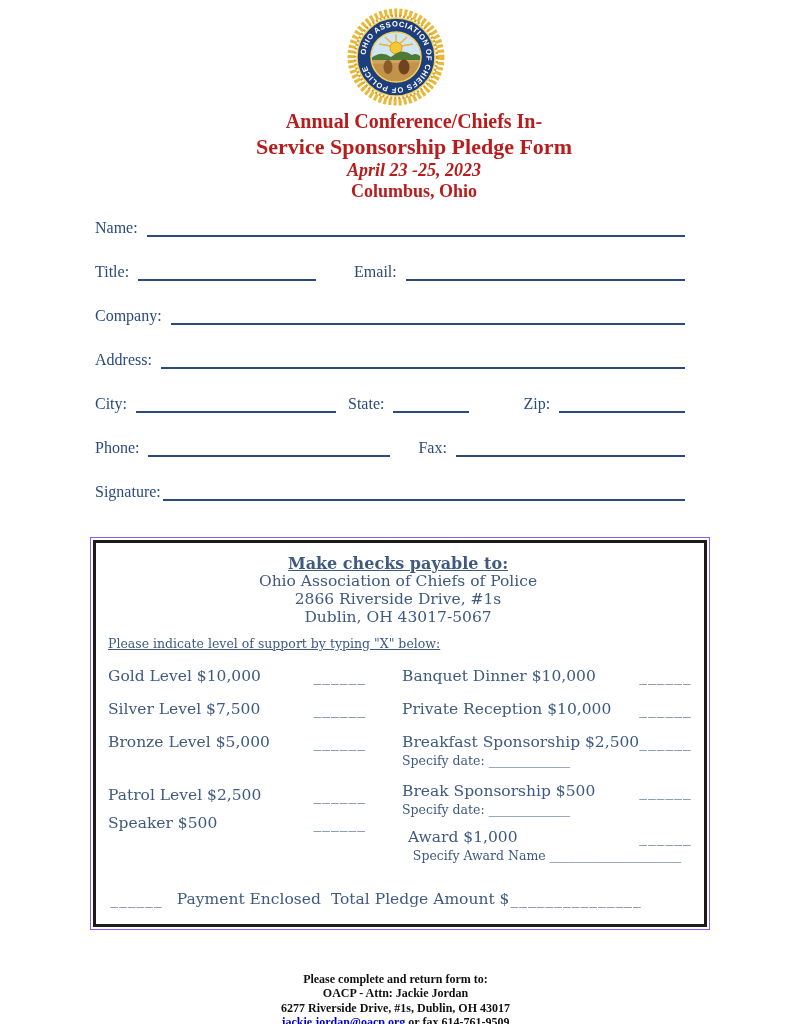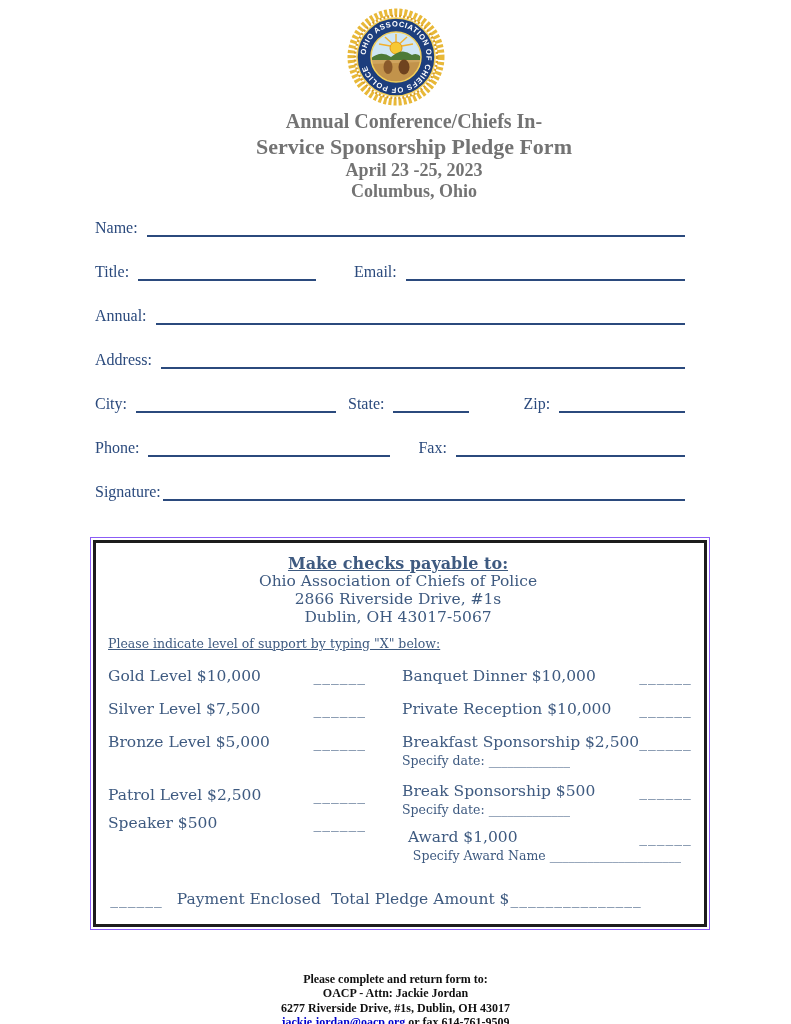--- a/index.html
+++ b/index.html
@@ -5,24 +5,24 @@
   * { margin: 0; padding: 0; box-sizing: border-box; }
   html, body { background: #e8e8e8; }
   .page {
     width: 791px; height: 1024px; background: #ffffff;
     margin: 0 auto; position: relative; overflow: hidden;
     font-family: "Liberation Serif", serif;
   }
   
   .header { text-align: center; padding-top: 8px; }
   .logo-wrap { display: flex; justify-content: center; }
-  .title-block { color: #737373; line-height: 1.18; margin-top: 2px; margin-left: 37px; }
+  .title-block { color: #b91c1c; line-height: 1.18; margin-top: 2px; margin-left: 37px; }
   .title-line1 { font-size: 20px; font-weight: 600; }
   .title-line2 { font-size: 22px; font-weight: 600; }
-  .title-date  { font-size: 18px; font-weight: 600; }
+  .title-date  { font-size: 18px; font-weight: 600; font-style: italic; }
   .title-loc   { font-size: 18px; font-weight: 600; }
   
   .form-area { margin: 16px 106px 0 95px; color: #2b4a7d; font-size: 16px; }
   .frow { display: flex; align-items: flex-end; margin-bottom: 25px; }
   .flabel { white-space: nowrap; padding-right: 9px; }
   .fline { border-bottom: 2px solid #2b4a7d; height: 19px; }
   .grow { flex: 1 1 auto; }
   
   .pbox-outer {
     margin: 36px 81px 0 90px; border: 1px solid #8b5cf6; padding: 2px;
@@ -123,21 +123,21 @@
     </div>
 
     <div class="frow">
       <span class="flabel">Title:</span>
       <span class="fline" style="width:178px;"></span>
       <span class="flabel" style="margin-left:38px;">Email:</span>
       <span class="fline grow"></span>
     </div>
 
     <div class="frow">
-      <span class="flabel">Annual:</span>
+      <span class="flabel">Company:</span>
       <span class="fline grow"></span>
     </div>
 
     <div class="frow">
       <span class="flabel">Address:</span>
       <span class="fline grow"></span>
     </div>
 
     <div class="frow">
       <span class="flabel">City:</span>

